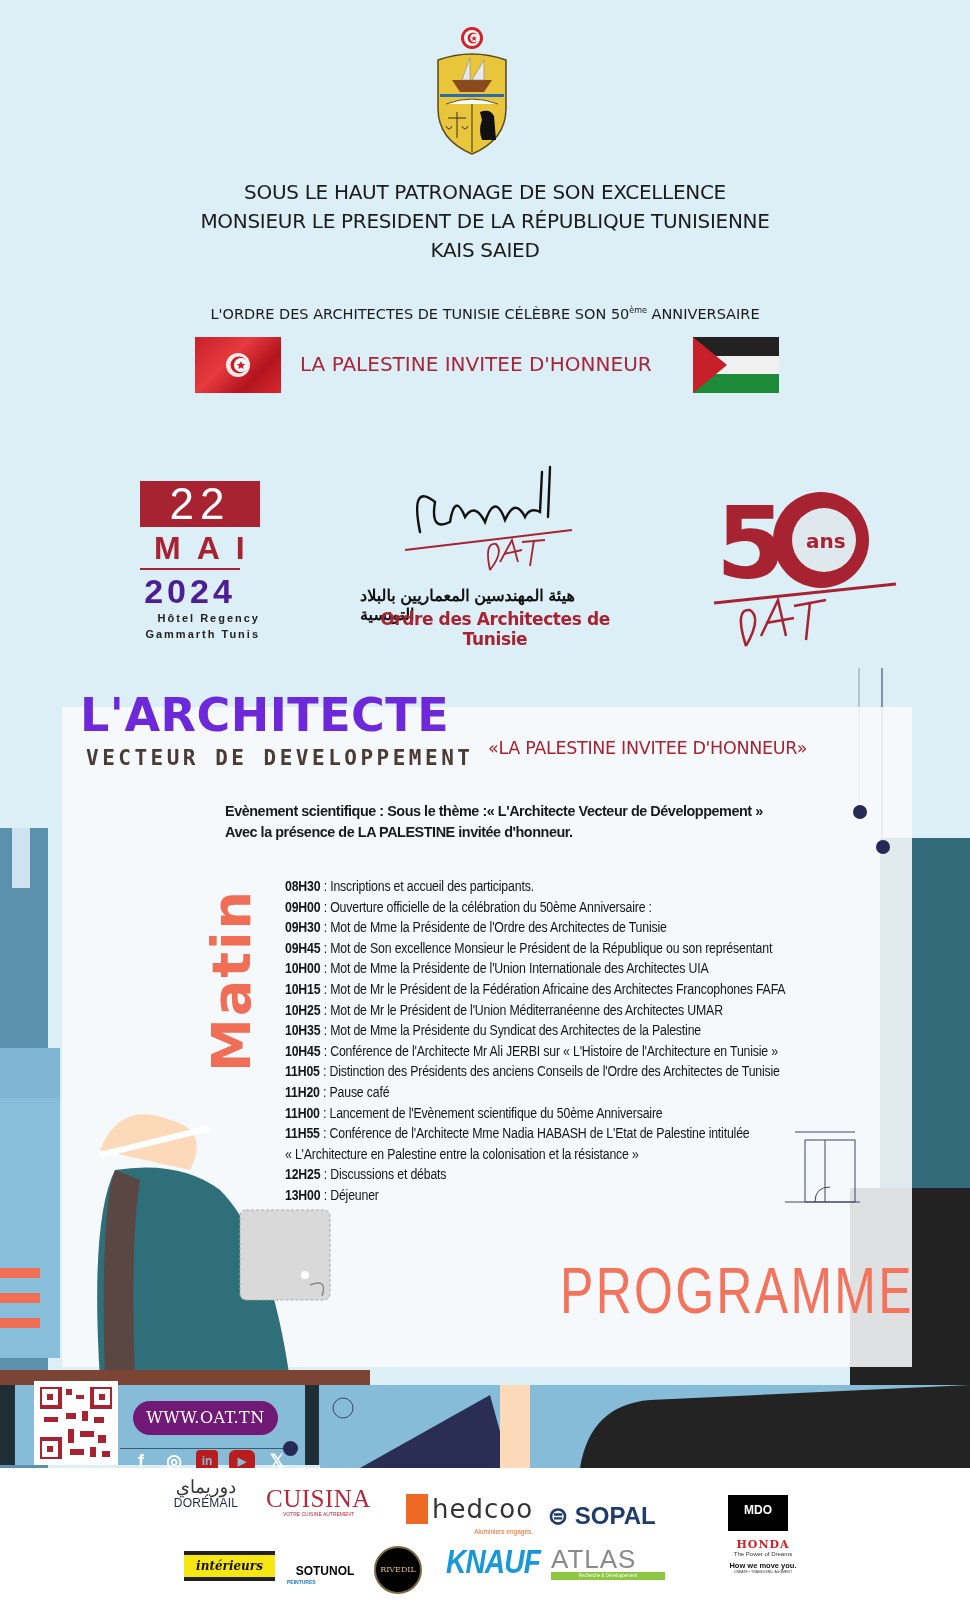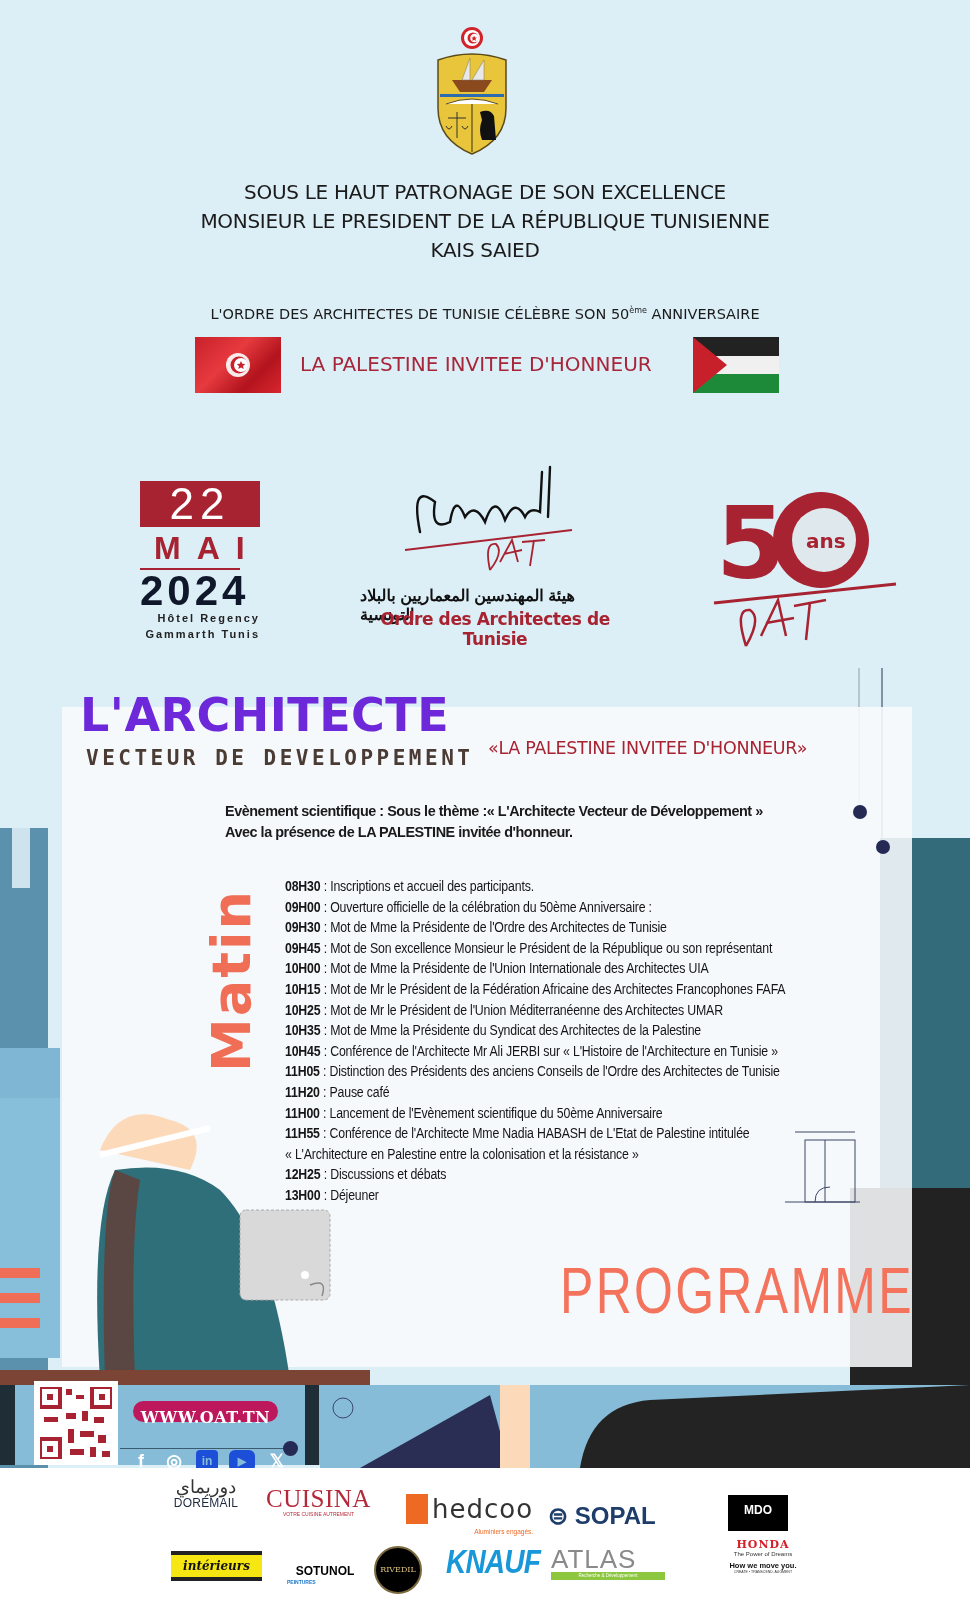--- a/index.html
+++ b/index.html
@@ -16,21 +16,21 @@
 
   .flag { top: 337px; width: 86px; height: 56px; }
   #flag-tn { left: 195px; background: linear-gradient(135deg,#c9202a,#e63a3f 40%,#b3141d 70%,#d8262f); }
   #flag-ps { left: 693px; overflow: hidden; }
   .honneur { left: 300px; top: 352px; font-family: "DejaVu Sans", sans-serif; font-size: 20px; color: #a8263a; }
 
   
   .date-22 { left: 140px; top: 481px; width: 120px; height: 46px; background: #a82331; color: #fff; font-size: 44px; text-align: center; line-height: 46px; letter-spacing: 6px; }
   .date-mai { left: 140px; top: 530px; width: 100px; text-align: center; font-size: 32px; font-weight: bold; color: #a82331; letter-spacing: 16px; padding-left: 14px; line-height: 36px; }
   .date-line { left: 140px; top: 568px; width: 100px; height: 2px; background: #a82331; }
-  .date-year { left: 140px; top: 571px; width: 100px; text-align: center; font-size: 42px; font-weight: bold; color: #0f172a; letter-spacing: 4px; line-height: 40px; }
+  .date-year { left: 140px; top: 571px; width: 100px; text-align: center; font-size: 34px; font-weight: bold; color: #4c1d95; letter-spacing: 4px; line-height: 40px; }
   .venue { left: 120px; width: 140px; text-align: right; font-size: 11px; font-weight: bold; letter-spacing: 2px; color: #222; }
 
   
   .oat-ar { left: 360px; top: 586px; width: 270px; text-align: left; font-size: 16px; font-weight: bold; color: #111; direction: rtl; }
   .oat-fr { left: 360px; top: 609px; width: 270px; text-align: center; font-size: 17px; font-weight: bold; color: #a82331; font-family: "DejaVu Sans", sans-serif; letter-spacing: -0.4px; }
 
   
   #scene { left: 0; top: 668px; width: 970px; height: 800px; }
   .panel { left: 62px; top: 707px; width: 850px; height: 660px; background: rgba(248,251,253,0.88); }
 
@@ -46,26 +46,26 @@
   .prog-row .t { font-weight: bold; }
 
   .programme { left: 560px; top: 1254px; font-size: 64px; color: #f4735c; font-family: "Liberation Sans", sans-serif; transform: scaleX(0.78); transform-origin: left; letter-spacing: 3px; }
 
   
   .desk-top { left: 0; top: 1370px; width: 370px; height: 15px; background: #7b4435; }
   .desk { left: 0; top: 1385px; width: 330px; height: 80px; background: #86bcd7; }
   .desk-edge-l { left: 0; top: 1385px; width: 15px; height: 80px; background: #1f2d36; }
   .desk-edge-r { left: 305px; top: 1385px; width: 14px; height: 80px; background: #1f2d36; }
   .qr { left: 34px; top: 1381px; width: 84px; height: 84px; background: #fff; padding: 6px; }
-  .url { left: 133px; top: 1401px; width: 145px; height: 21px; border-radius: 17px; background: #be185d; color: #fff; font-family: "DejaVu Serif", serif; font-weight: bold; font-size: 16px; text-align: center; line-height: 34px; letter-spacing: 0.5px; }
+  .url { left: 133px; top: 1401px; width: 145px; height: 34px; border-radius: 17px; background: #701a75; color: #fff; font-family: "DejaVu Serif", serif; font-weight: normal; font-size: 16px; text-align: center; line-height: 34px; letter-spacing: 0.5px; }
   .url-line { left: 120px; top: 1448px; width: 170px; height: 1px; background: #3a5a70; }
   .url-dot { left: 283px; top: 1441px; width: 15px; height: 15px; border-radius: 50%; background: #252a55; }
   .socials { left: 130px; top: 1450px; display: flex; gap: 11px; align-items: center; }
   .soc { width: 22px; height: 22px; color: #fff; font-size: 18px; font-weight: bold; text-align: center; line-height: 22px; }
-  .soc.in, .soc.yt { background: #1d4ed8; color: #86bcd7; border-radius: 4px; font-size: 12px; }
+  .soc.in, .soc.yt { background: #b91c1c; color: #86bcd7; border-radius: 4px; font-size: 12px; }
   .soc.yt { width: 26px; border-radius: 6px; font-size: 11px; }
 
   
   .sponsors { left: 0; top: 1468px; width: 970px; height: 132px; background: #ffffff; }
   .sp { position: absolute; text-align: center; }
   .sp-doremail { left: 170px; top: 1478px; width: 72px; }
   .sp-doremail .ar { font-size: 18px; color: #333; line-height: 18px; }
   .sp-doremail .en { font-size: 12px; color: #1d2a44; letter-spacing: 0.2px; }
   .sp-cuisina { left: 266px; top: 1487px; }
   .sp-cuisina .n { font-family: "Liberation Serif", serif; font-size: 25px; color: #b52a3a; letter-spacing: 0.5px; line-height: 24px; }
@@ -74,21 +74,21 @@
   .sp-hedcoo .n { font-size: 26px; color: #333; font-family: "DejaVu Sans", sans-serif; letter-spacing: 1px; display: flex; align-items: center; gap: 4px; line-height: 26px; }
   .sp-hedcoo .b { width: 22px; height: 30px; background: #ee6a24; display: inline-block; }
   .sp-hedcoo .s { font-size: 6.5px; color: #ee6a24; margin-left: 44px; margin-top: 4px; }
   .sp-sopal { left: 548px; top: 1502px; font-size: 24px; font-weight: bold; color: #1f3d6b; }
   .sp-mdo { left: 728px; top: 1495px; width: 60px; height: 36px; background: #000; color: #fff; font-weight: bold; font-size: 12px; line-height: 30px; }
   .sp-honda { left: 722px; top: 1538px; width: 82px; }
   .sp-honda .n { font-family: "DejaVu Serif", serif; font-weight: bold; font-size: 11px; color: #d51f28; letter-spacing: 1px; }
   .sp-honda .s { font-size: 6px; color: #333; }
   .sp-honda .h { font-size: 7.5px; font-weight: bold; color: #111; margin-top: 4px; }
   .sp-honda .h2 { font-size: 3.5px; color: #333; }
-  .sp-interieurs { left: 171px; top: 1551px; width: 91px; height: 30px; background: #f6e713; border-top: 4px solid #222; border-bottom: 4px solid #222; font-family: "DejaVu Serif", serif; font-style: italic; font-weight: bold; font-size: 12px; color: #111; line-height: 22px; }
+  .sp-interieurs { left: 184px; top: 1551px; width: 91px; height: 30px; background: #f6e713; border-top: 4px solid #222; border-bottom: 4px solid #222; font-family: "DejaVu Serif", serif; font-style: italic; font-weight: bold; font-size: 12px; color: #111; line-height: 22px; }
   .sp-sotunol { left: 287px; top: 1541px; width: 76px; }
   .sp-sotunol .n { font-size: 12px; font-weight: bold; color: #000000; margin-top: 22px; line-height: 16px; }
   .sp-sotunol .s { font-size: 5px; color: #1a78c8; font-weight: bold; text-align: left; }
   .sp-rivedil { left: 374px; top: 1546px; width: 48px; height: 48px; border-radius: 50%; background: #000000; border: 2px solid #7c6a3f; color: #d9c07a; font-family: "DejaVu Serif", serif; font-size: 8px; line-height: 44px; }
   .sp-knauf { left: 446px; top: 1543px; font-size: 33px; font-weight: bold; font-style: italic; color: #1897d9; transform: scaleX(0.85); transform-origin: left; letter-spacing: -1px; }
   .sp-atlas { left: 551px; top: 1546px; width: 120px; }
   .sp-atlas .n { font-size: 26px; color: #8a8a8a; font-weight: 300; text-align: left; letter-spacing: 1px; line-height: 26px; }
   .sp-atlas .s { font-size: 4.5px; background: #8dc63f; color: #fff; width: 114px; line-height: 8px; }
 </style>
 </head>

